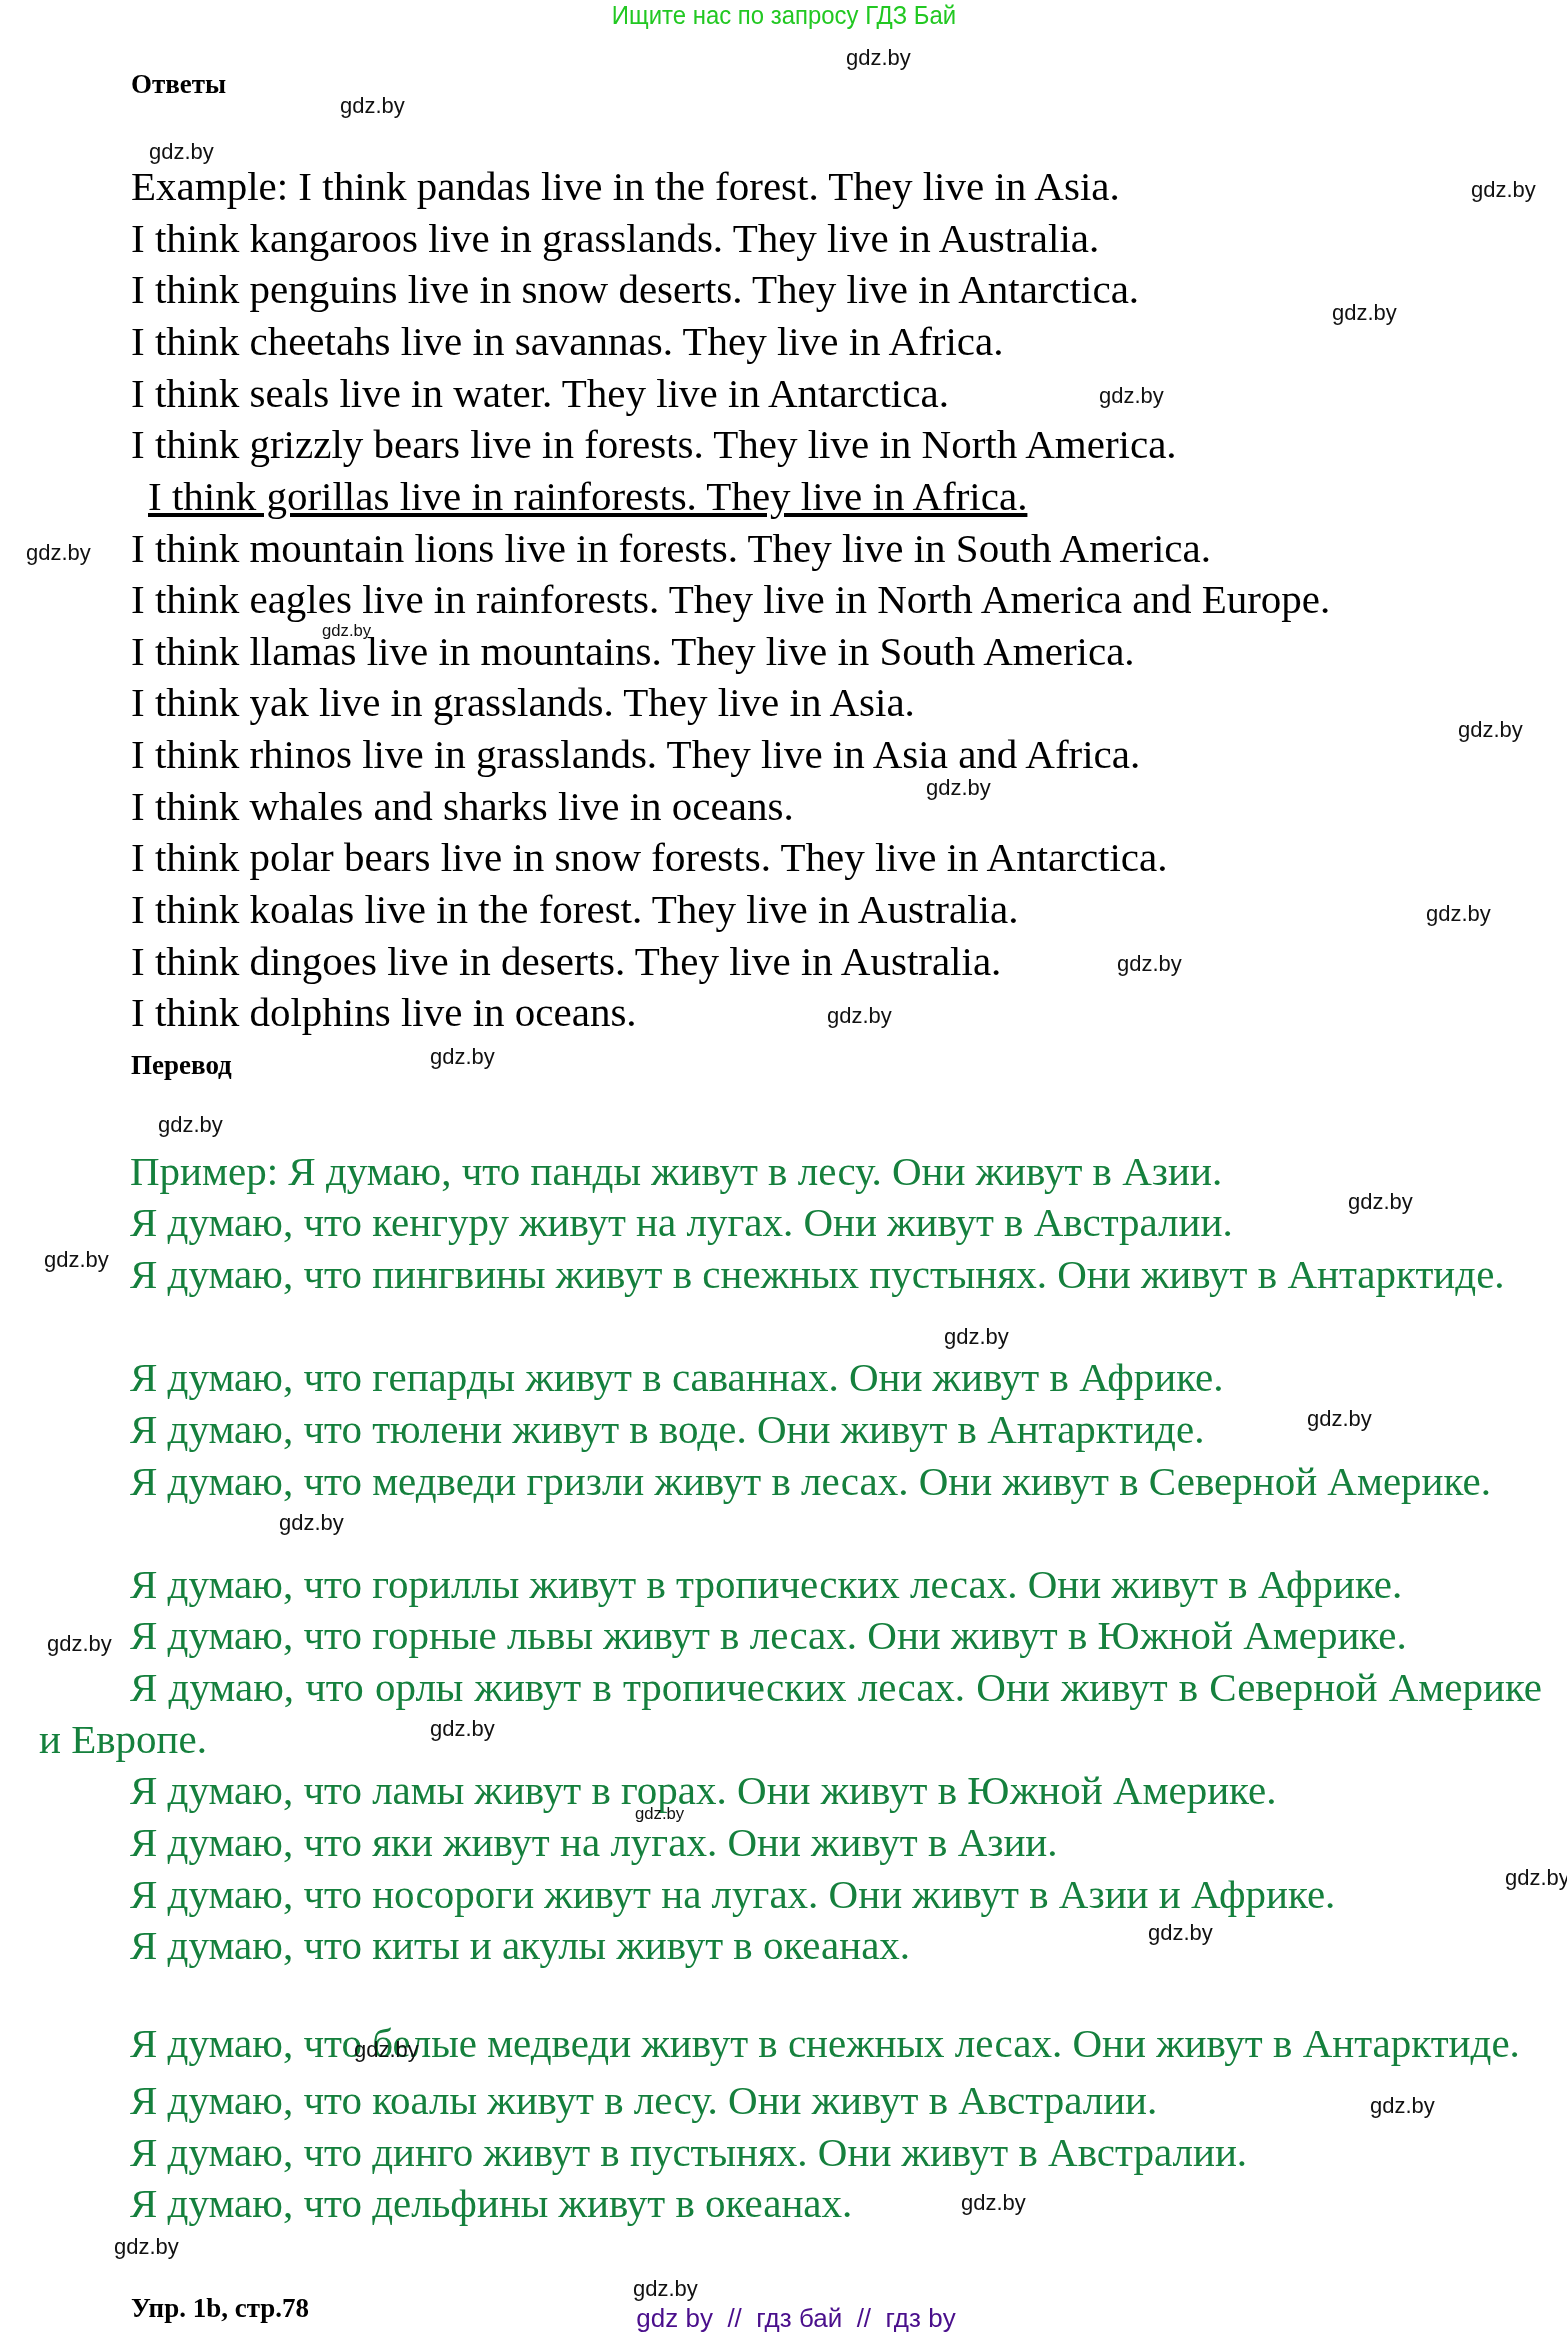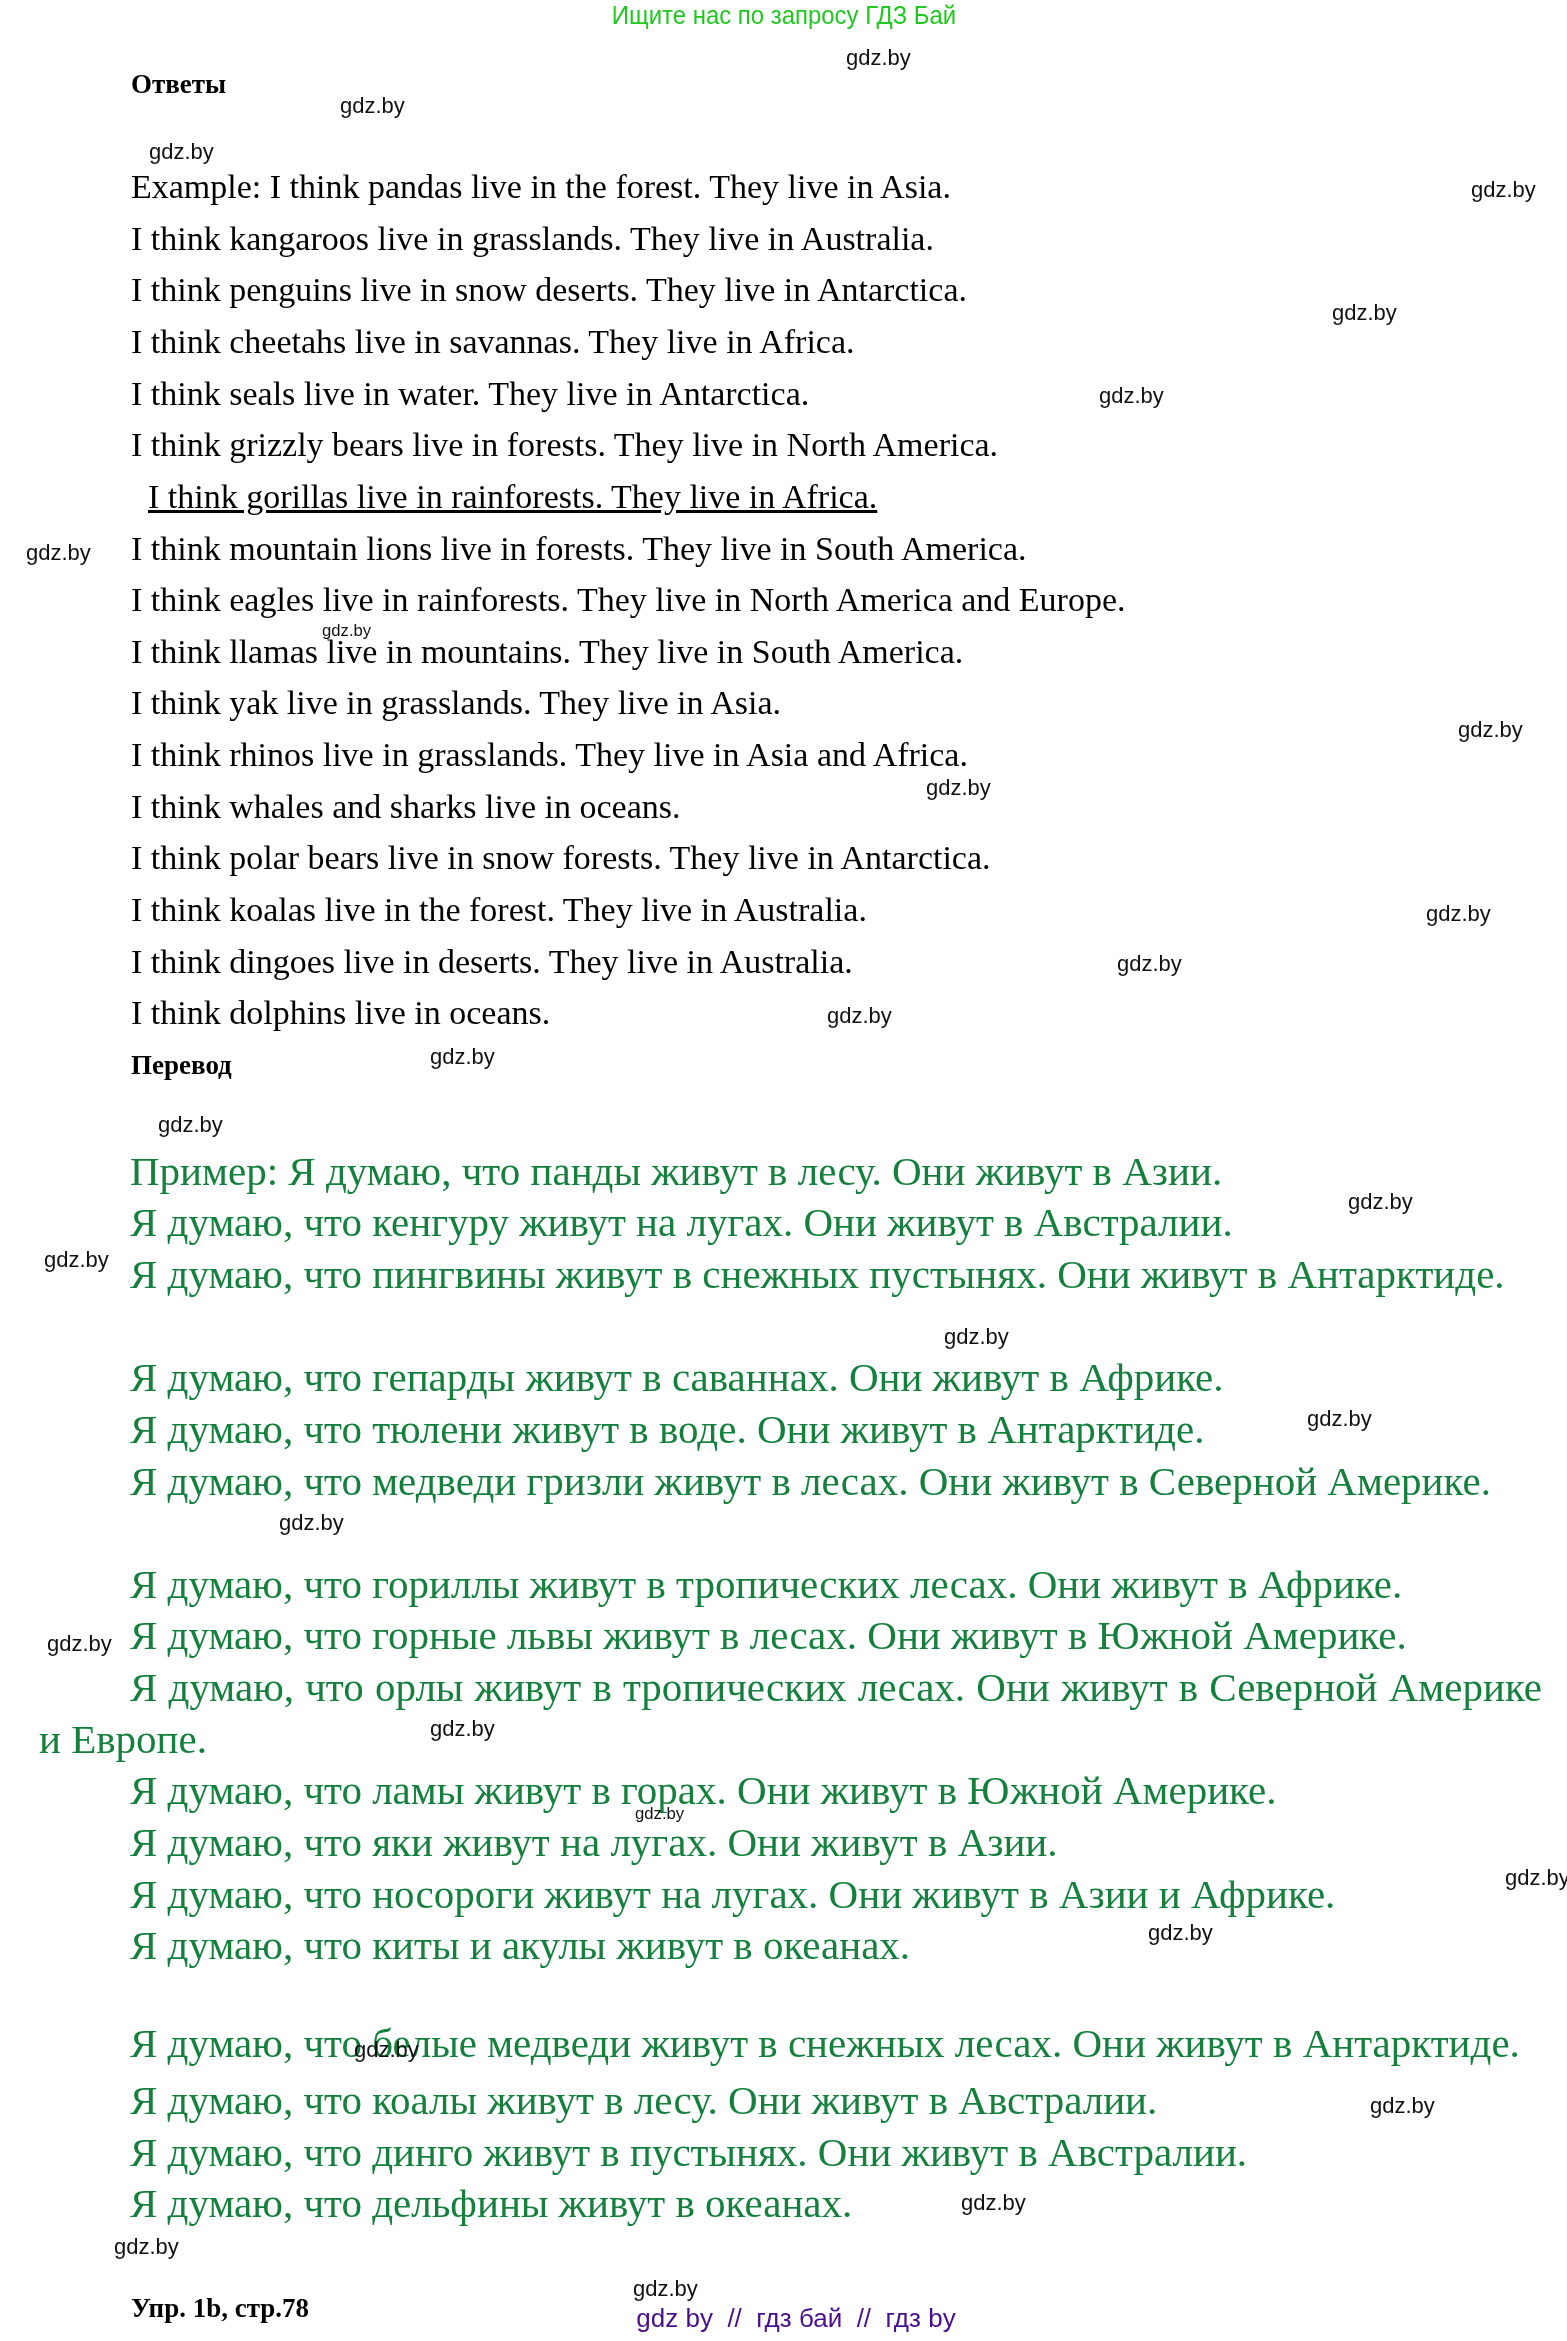--- a/index.html
+++ b/index.html
@@ -14,21 +14,21 @@
   }
   .heading {
     position: absolute;
     font-family: "Liberation Serif", "DejaVu Serif", serif;
     font-weight: bold; font-size: 27px; line-height: 46px; color: #000;
     white-space: nowrap;
   }
   .line {
     position: absolute;
     font-family: "Liberation Serif", "DejaVu Serif", serif;
-    font-size: 34px; line-height: 47px; color: #000;
+    font-size: 41px; line-height: 47px; color: #000;
     white-space: nowrap;
   }
   .just {
     position: absolute; left: 39px; width: 1503px;
     font-family: "Liberation Serif", "DejaVu Serif", serif;
     font-size: 41px; line-height: 52px; color: #15803d;
     text-align: justify; text-align-last: left;
     text-indent: 91px;
   }
   .wm {

